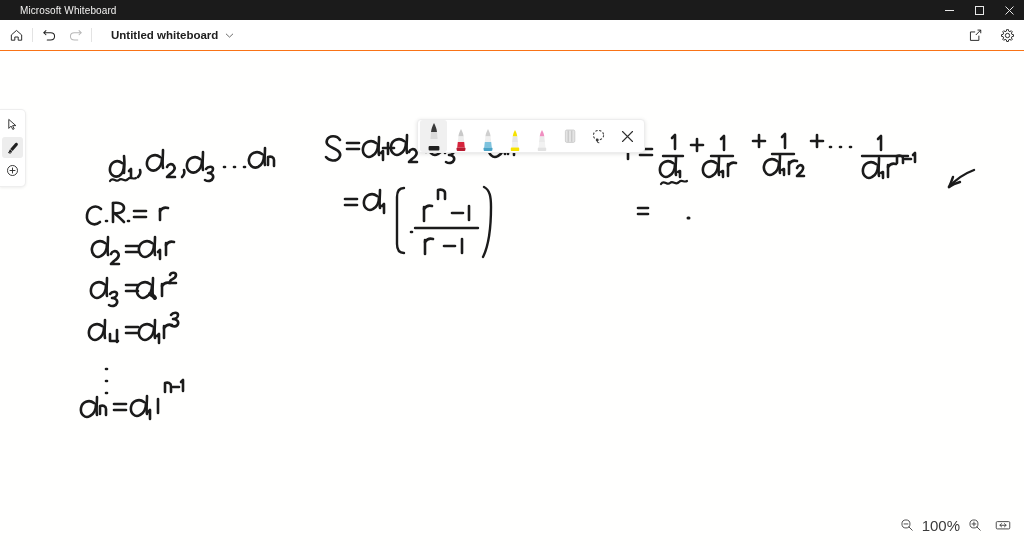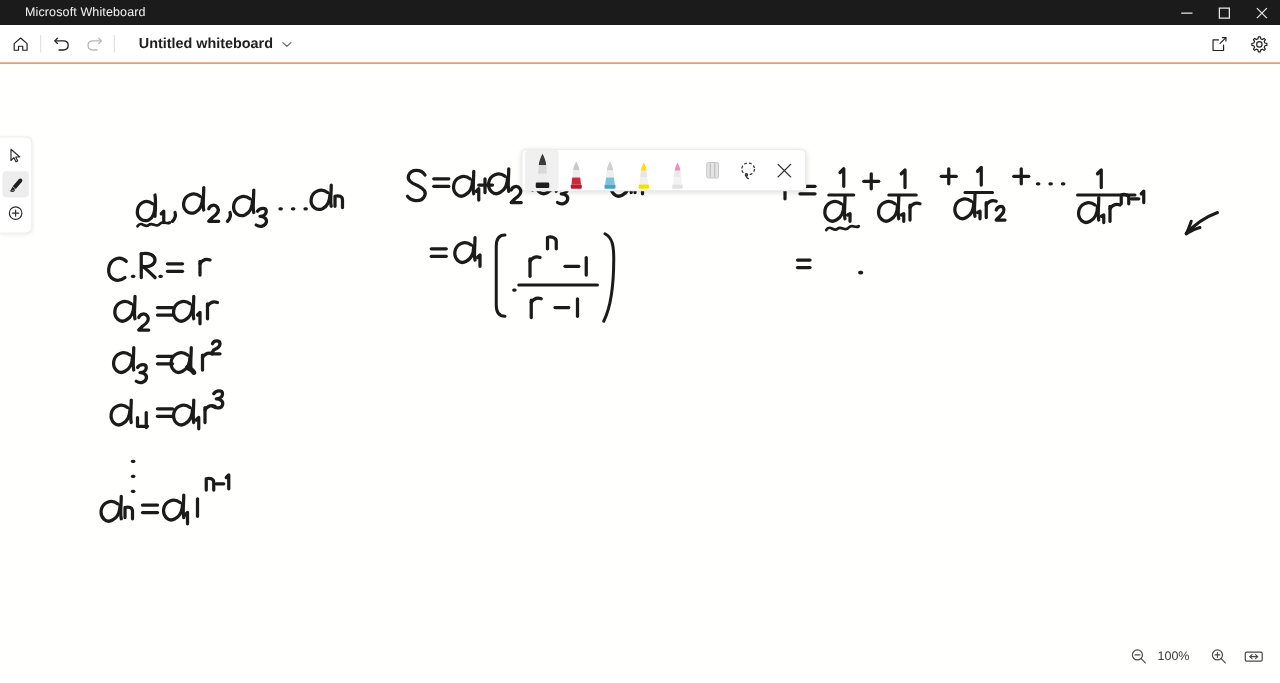--- a/index.html
+++ b/index.html
@@ -193,23 +193,24 @@
   }
   .zoom-btn {
     width: 26px;
     height: 24px;
     display: flex;
     align-items: center;
     justify-content: center;
     border-radius: 3px;
   }
   .zoom-level {
-    font-size: 10px;
+    font-size: 15px;
     color: #3b3b3b;
     min-width: 34px;
+    text-align: center;
     user-select: none;
   }
 </style>
 </head>
 <body>
 
 <div class="app">
 
   <div class="titlebar">
     <div class="titlebar-title">Microsoft Whiteboard</div>

